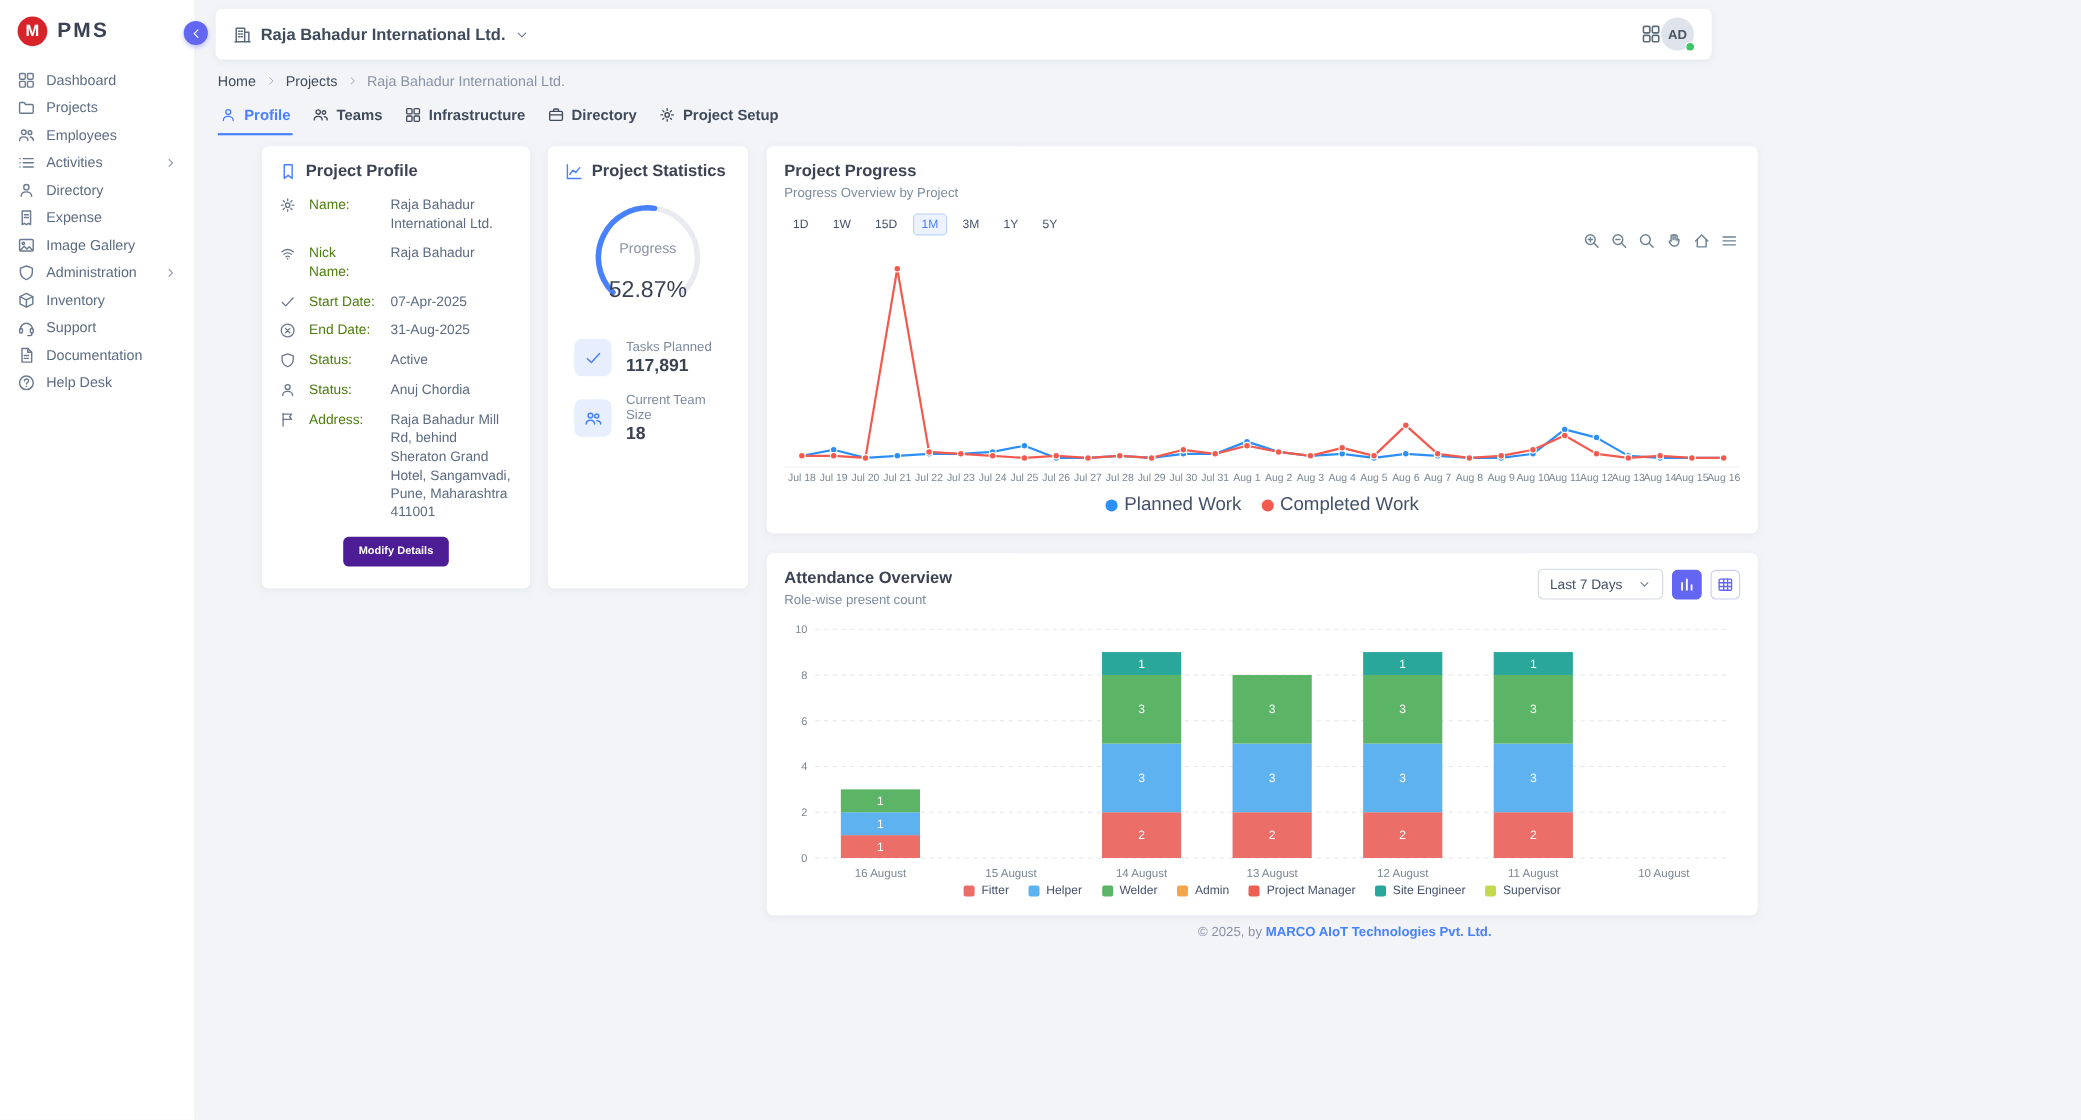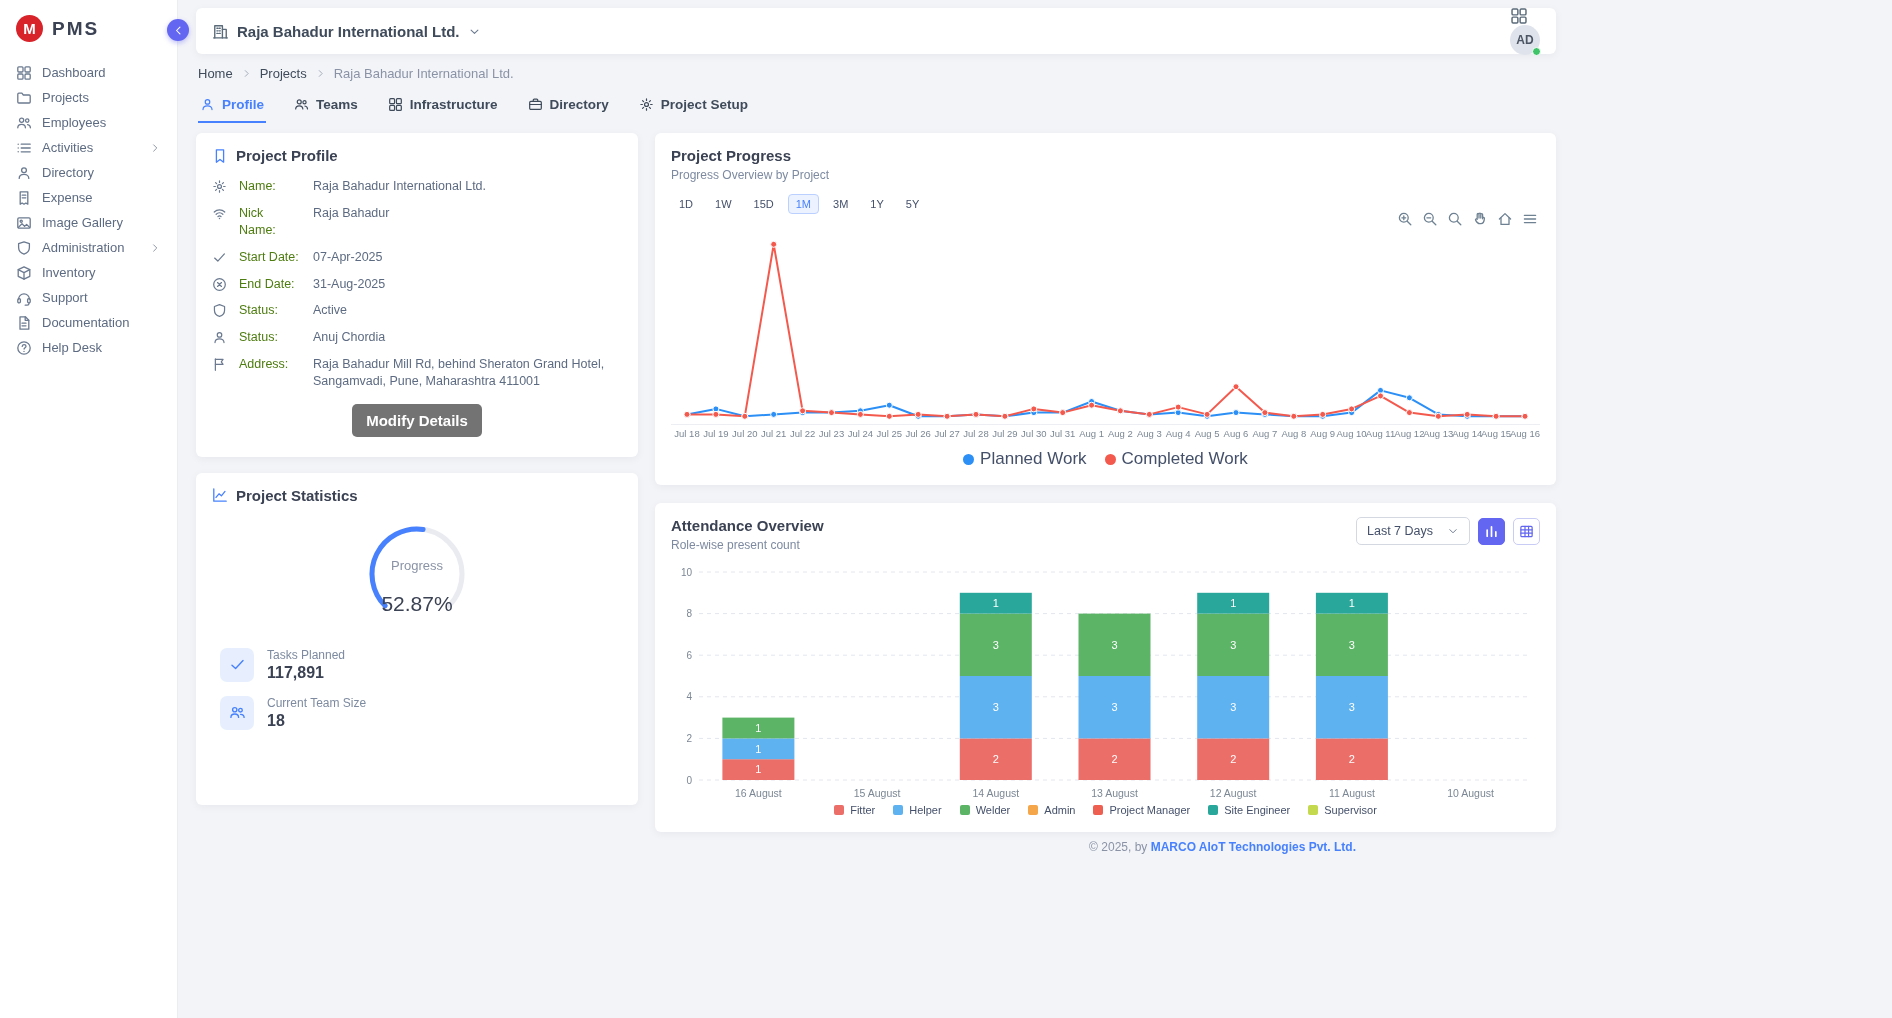--- a/index.html
+++ b/index.html
@@ -23,50 +23,50 @@
   .collapse-btn { position:absolute; left:167px; top:19px; width:22px; height:22px; border-radius:50%; background:#6366f1; border:none; color:#fff; display:flex; align-items:center; justify-content:center; cursor:pointer; z-index:5; box-shadow:0 2px 5px rgba(99,102,241,.4); }
   
   .main { position:absolute; left:178px; top:0; width:1396px; padding:8px 18px 0; }
   .card { background:#fff; border-radius:6px; box-shadow:0 2px 9px rgba(20,20,43,.05); }
   
   .topbar { height:46px; display:flex; align-items:center; justify-content:space-between; padding:0 16px; }
   .topbar-left { display:flex; align-items:center; gap:8px; cursor:pointer; color:#3f4b5b; }
   .topbar-left .b-icon { display:flex; color:#5b6b79; }
   .company-name { font-size:15px; font-weight:bold; color:#3f4b5b; }
   .tb-chev { display:flex; color:#6b7a90; }
-  .topbar-right { display:flex; gap:0;flex-direction:column; }
+  .topbar-right { display:flex; align-items:center; gap:0; }
   .apps-btn { display:flex; color:#5b6b79; cursor:pointer; }
   .avatar { position:relative; width:30px; height:30px; border-radius:50%; background:#dfe3ec; display:flex; align-items:center; justify-content:center; font-size:12px; font-weight:bold; color:#4b5563; cursor:pointer; }
   .status-dot { position:absolute; right:-1px; bottom:-1px; width:9px; height:9px; border-radius:50%; background:#3fc46a; border:1.5px solid #fff; }
   
   .breadcrumb { display:flex; align-items:center; gap:8px; margin:12px 2px 0; font-size:13px; }
   .bc-item { color:#3f4b5b; cursor:pointer; }
   .bc-item.current { color:#8a93a6; cursor:default; }
   .bc-sep { display:flex; color:#9aa3b2; }
   
-  .tabbar { display:flex; align-items:center; gap:26px; margin:10px 2px 0; }
+  .tabbar { display:flex; align-items:center; gap:16px; margin:10px 2px 0; }
   .tab { display:flex; align-items:center; gap:7px; font-size:13.5px; font-weight:bold; color:#3f4b5b; padding:6px 2px 9px; cursor:pointer; border-bottom:2px solid transparent; }
   .tab.active { color:#4781fe; border-bottom-color:#4781fe; }
   .tab .t-icon { display:flex; }
   
   .content-row { display:flex; gap:17px; margin-top:10px; align-items:flex-start; }
-  .col-left { width:442px; flex:none; display:flex; flex-direction:column; gap:16px; }
+  .col-left { width:442px; flex:none; display:flex; flex-direction:row; gap:16px;margin-left:42px; }
   .col-right { width:901px; flex:none; display:flex; flex-direction:column; gap:18px; }
   .card-pad { padding:14px 16px 16px; }
   .card-title-row { display:flex; align-items:center; gap:8px; }
   .ct-icon { display:flex; color:#4781fe; }
   .card-title { font-size:15px; font-weight:bold; color:#3b4253; }
   .card-sub { font-size:12px; color:#7d8aa0; margin-top:4px; }
   
   .pf-rows { margin-top:14px; }
   .pf-row { display:flex; gap:12px; font-size:12.5px; margin-bottom:10px; line-height:1.35; }
   .pf-icon { display:flex; color:#6b7a90; flex:none; margin-top:1px; }
   .pf-label { width:62px; flex:none; color:#4d7c0f; }
   .pf-value { flex:1; color:#5d6b82; }
-  .modify-btn { display:block; margin:14px auto 4px; background:#737373; color:#fff; border:none; border-radius:5px; font-size:15px; font-weight:bold; padding:8px 14px; cursor:pointer; font-family:inherit; }
+  .modify-btn { display:block; margin:14px auto 4px; background:#4c1d95; color:#fff; border:none; border-radius:5px; font-size:10px; font-weight:bold; padding:8px 14px; cursor:pointer; font-family:inherit; }
   
   .stats-card { min-height:332px; }
   .gauge-wrap { position:relative; width:150px; margin:10px auto 0; height:118px; }
   .gauge-label { position:absolute; left:0; top:44px; width:100%; text-align:center; font-size:13px; color:#8a93a6; }
   .gauge-value { position:absolute; left:0; top:78px; width:100%; text-align:center; font-size:21px; color:#3b4253; }
   .stats-list { margin-top:16px; padding-left:8px; }
   .stat-row { display:flex; align-items:center; gap:13px; margin-bottom:14px; }
   .stat-icon { width:34px; height:34px; flex:none; border-radius:7px; background:#e7effe; color:#4781fe; display:flex; align-items:center; justify-content:center; }
   .stat-label { font-size:12px; color:#7d8aa0; }
   .stat-value { font-size:16px; font-weight:bold; color:#3b4253; margin-top:2px; }

